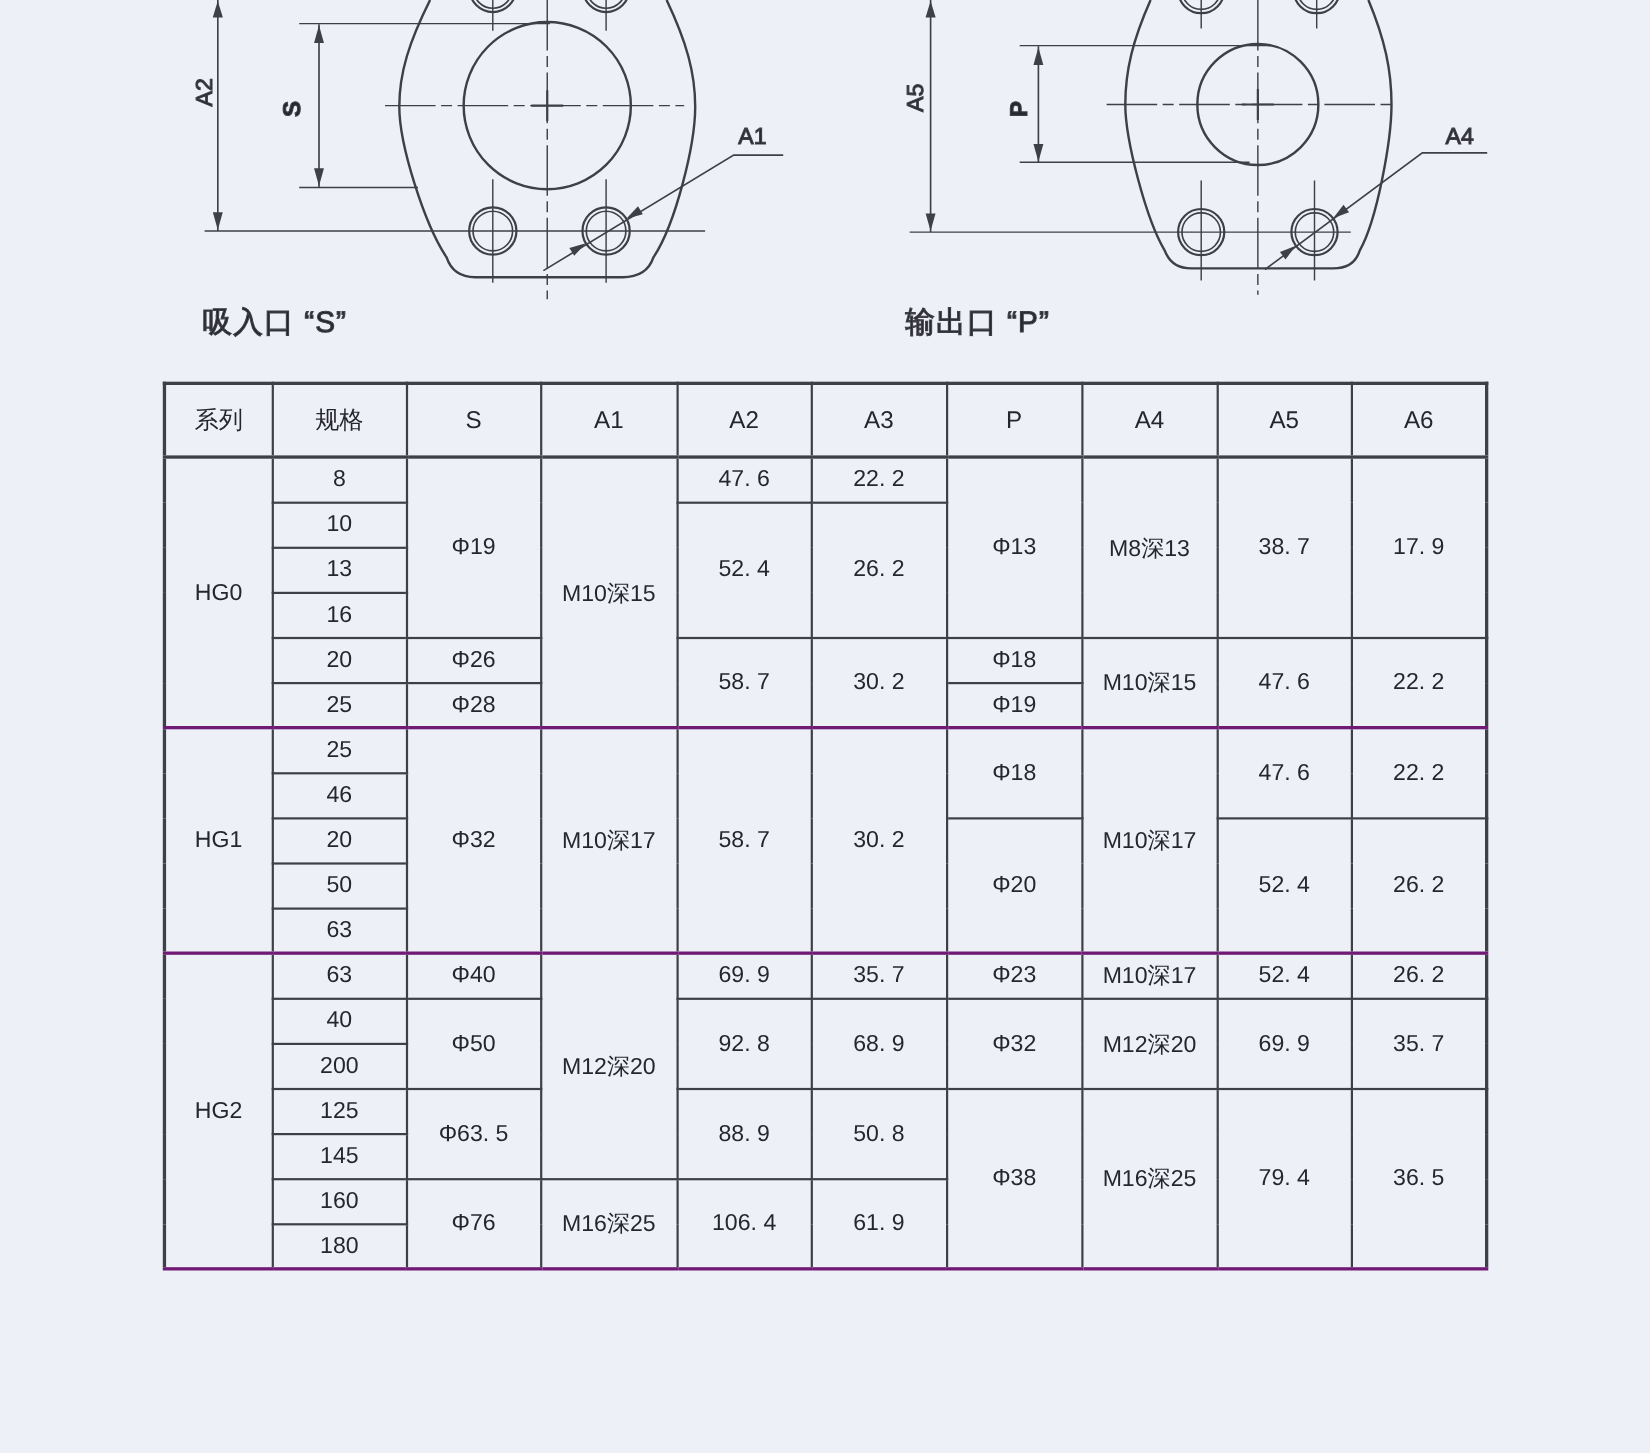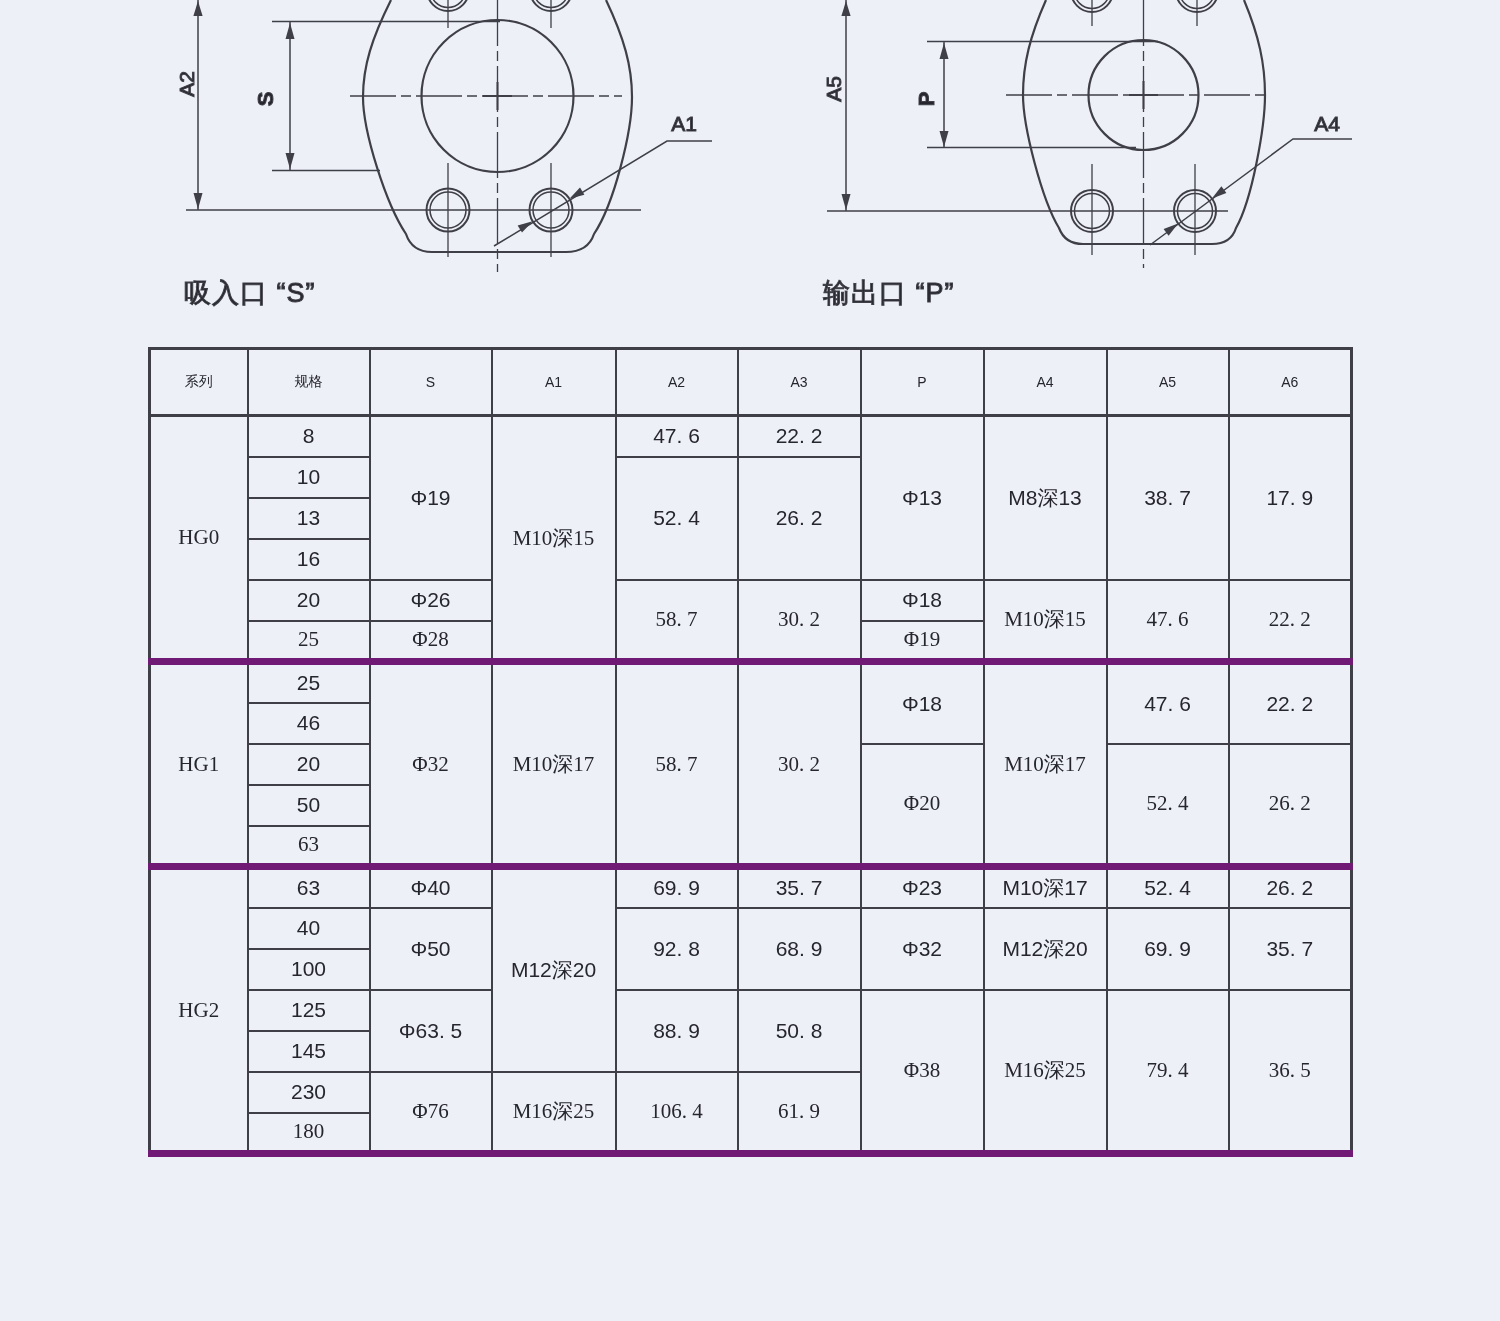--- a/index.html
+++ b/index.html
@@ -7,24 +7,24 @@
   #page{position:relative;width:1500px;height:1321px;background:#eef0f8;overflow:hidden;}
   svg text{fill:#26262e;font-family:"Liberation Sans","DejaVu Sans",sans-serif;}
   .caption{font-size:27px;letter-spacing:1px;}
   .dimlbl{font-size:21px;}
   .dimlbl-bold{font-size:22px;font-weight:600;}
 
   table.dim{position:absolute;left:148px;top:347px;border-collapse:collapse;table-layout:fixed;
             width:1204px;border:3px solid #3f3f47;}
   table.dim th,table.dim td{border:2px solid #3f3f47;text-align:center;vertical-align:middle;
             padding:0;color:#26262e;font-weight:400;overflow:hidden;}
-  table.dim th{font-size:14px;height:64px;border-bottom:3px solid #3f3f47;}
+  table.dim th{font-size:22px;height:64px;border-bottom:3px solid #3f3f47;}
   table.dim td{font-size:21px;}
   table.dim tbody tr{height:41px;}
-  table.dim td.tb{border-bottom:7px solid #701a75;font-family:Liberation Serif, serif;}
+  table.dim td.tb{border-bottom:3px solid #701a75;}
 </style>
 </head>
 <body>
 
 <div id="page">
 
   <svg width="1500" height="330" viewBox="0 0 1500 330" style="position:absolute;left:0;top:0;">
     <g fill="none" stroke="#3f3f47">
 
       <g>
@@ -224,37 +224,37 @@
           <td>40</td>
           <td rowspan="2">Φ50</td>
           <td rowspan="2">92. 8</td>
           <td rowspan="2">68. 9</td>
           <td rowspan="2">Φ32</td>
           <td rowspan="2">M12深20</td>
           <td rowspan="2">69. 9</td>
           <td rowspan="2">35. 7</td>
         </tr>
         <tr>
-          <td>100</td>
+          <td>200</td>
         </tr>
         <tr>
           <td>125</td>
           <td rowspan="2">Φ63. 5</td>
           <td rowspan="2">88. 9</td>
           <td rowspan="2">50. 8</td>
           <td rowspan="4" class="tb">Φ38</td>
           <td rowspan="4" class="tb">M16深25</td>
           <td rowspan="4" class="tb">79. 4</td>
           <td rowspan="4" class="tb">36. 5</td>
         </tr>
         <tr>
           <td>145</td>
         </tr>
         <tr>
-          <td>230</td>
+          <td>160</td>
           <td rowspan="2" class="tb">Φ76</td>
           <td rowspan="2" class="tb">M16深25</td>
           <td rowspan="2" class="tb">106. 4</td>
           <td rowspan="2" class="tb">61. 9</td>
         </tr>
         <tr>
           <td class="tb">180</td>
         </tr>
       </tbody>
     </table>

